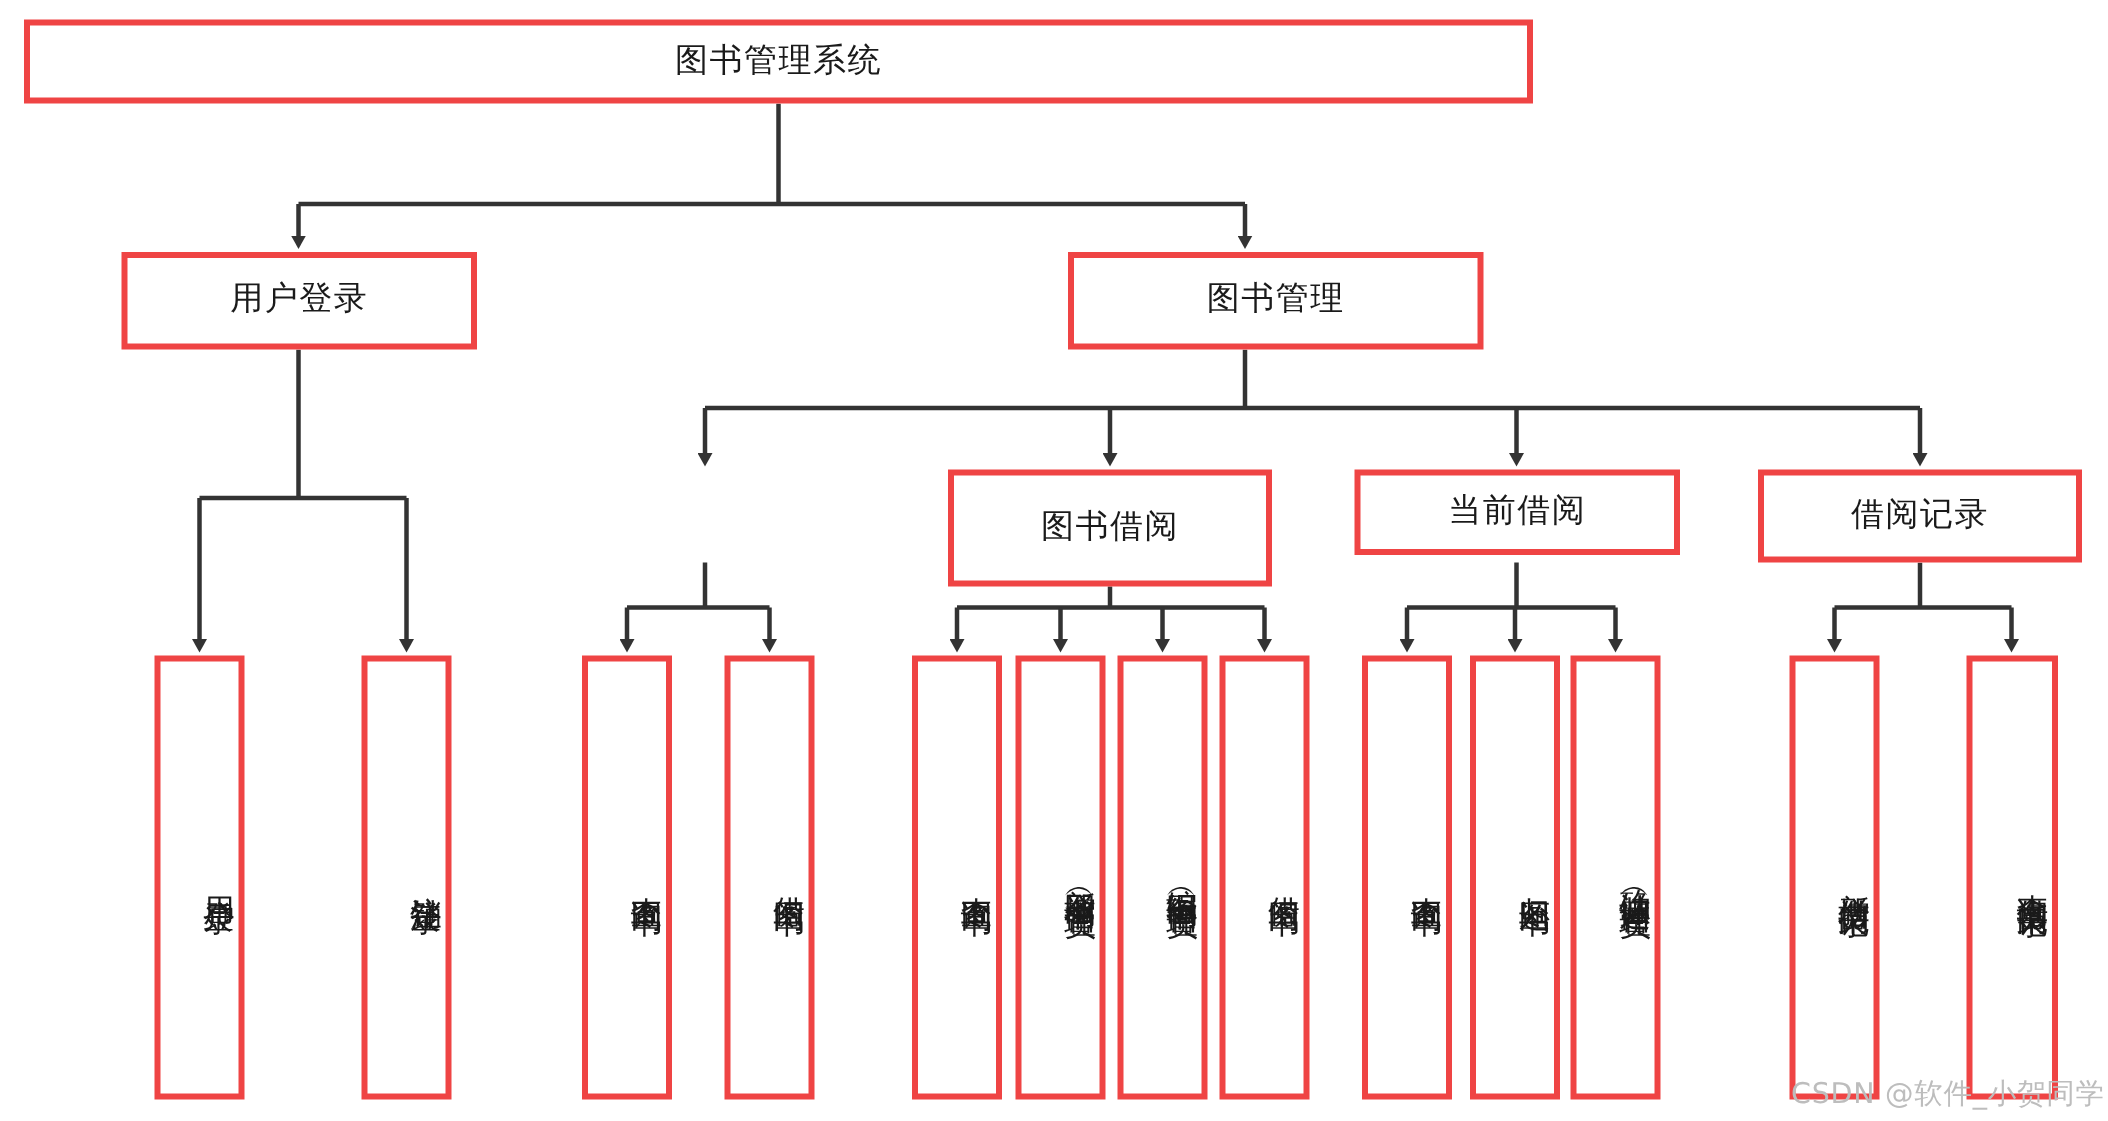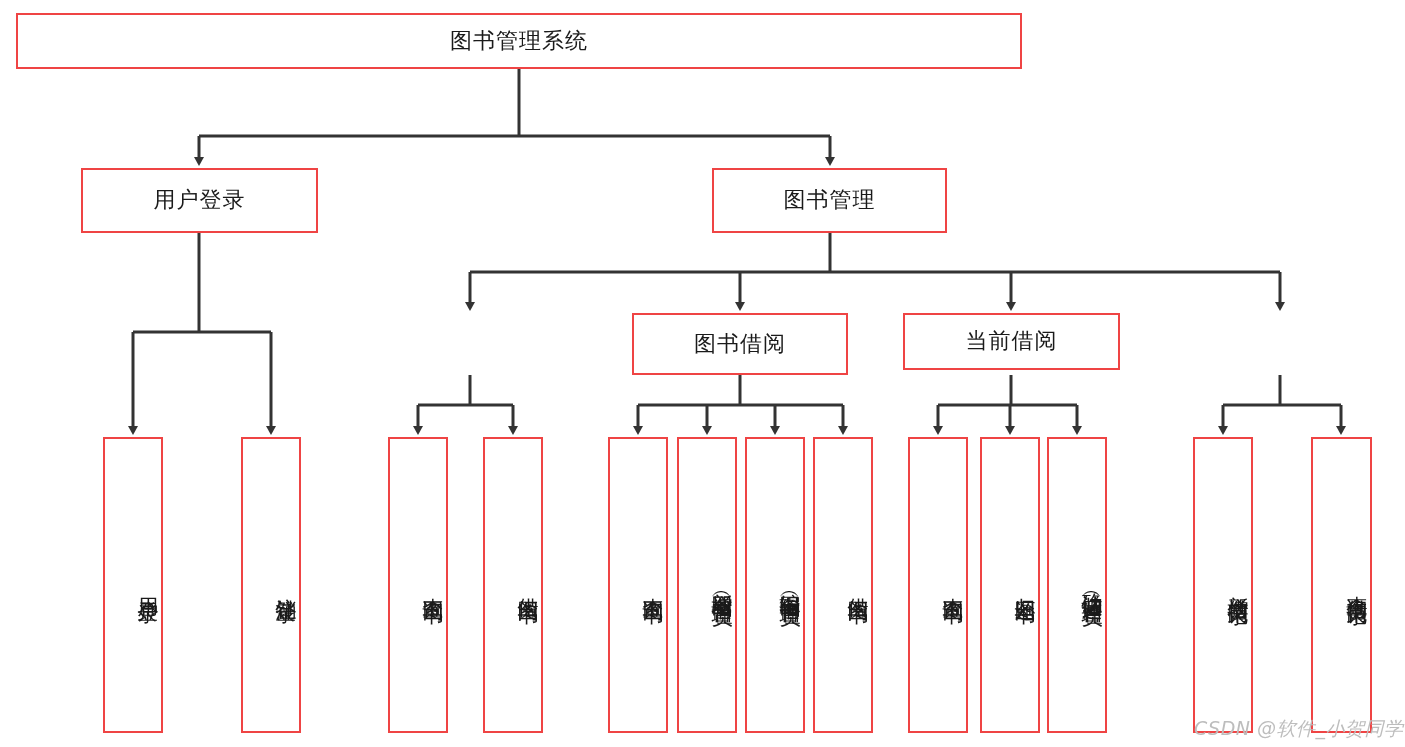--- a/index.html
+++ b/index.html
@@ -22,21 +22,21 @@
     left: 0;
     top: 0;
     width: 1405px;
     height: 747px;
     pointer-events: none;
   }
   .node {
     position: absolute;
     box-sizing: border-box;
     background: #ffffff;
-    border: 2px solid #ef4444;
+    border: 4px solid #ef4444;
     display: flex;
     align-items: center;
     justify-content: center;
     color: #1a1a1a;
     text-align: center;
   }
   .node.horiz {
     font-size: 22px;
     line-height: 1.2;
     letter-spacing: 1px;
@@ -119,29 +119,32 @@
     </g>
   </svg>
 
   <div class="node horiz" style="left:16px; top:13px; width:1006px; height:56px;">
     <span>图书管理系统</span>
   </div>
 
   <div class="node horiz" style="left:81px; top:168px; width:237px; height:65px;">
     <span>用户登录</span>
   </div>
-  <div class="node horiz" style="left:712px; top:168px; width:235px; height:65px;">
+  <div class="node horiz" style="left:712px; top:168px; width:277px; height:65px;">
     <span>图书管理</span>
   </div>
 
-  <div class="node horiz" style="left:632px; top:313px; width:216px; height:62px;">
+  <div class="node horiz" style="left:632px; top:313px; width:216px; height:78px;">
     <span>图书借阅</span>
   </div>
   <div class="node horiz" style="left:903px; top:313px; width:217px; height:57px;">
     <span>当前借阅</span>
+  </div>
+  <div class="node horiz" style="left:1172px; top:313px; width:216px; height:62px;">
+    <span>借阅记录</span>
   </div>
 
   <div class="node vert" style="left:103px; top:437px; width:60px; height:296px;">
     <span class="vtext">用户登录</span>
   </div>
   <div class="node vert" style="left:241px; top:437px; width:60px; height:296px;">
     <span class="vtext">注销登录</span>
   </div>
   <div class="node vert" style="left:388px; top:437px; width:60px; height:296px;">
     <span class="vtext">查询图书</span>
@@ -170,15 +173,15 @@
   <div class="node vert" style="left:1047px; top:437px; width:60px; height:296px;">
     <span class="vtext">确认归还（管理员）</span>
   </div>
   <div class="node vert" style="left:1193px; top:437px; width:60px; height:296px;">
     <span class="vtext">新增借阅记录</span>
   </div>
   <div class="node vert" style="left:1311px; top:437px; width:61px; height:296px;">
     <span class="vtext">查询借阅记录</span>
   </div>
 
-  <div class="watermark" style="left:1194px; top:716px;font-style:italic;">CSDN @软件_小贺同学</div>
+  <div class="watermark" style="left:1194px; top:716px;">CSDN @软件_小贺同学</div>
 
 </div>
 
 </body></html>

